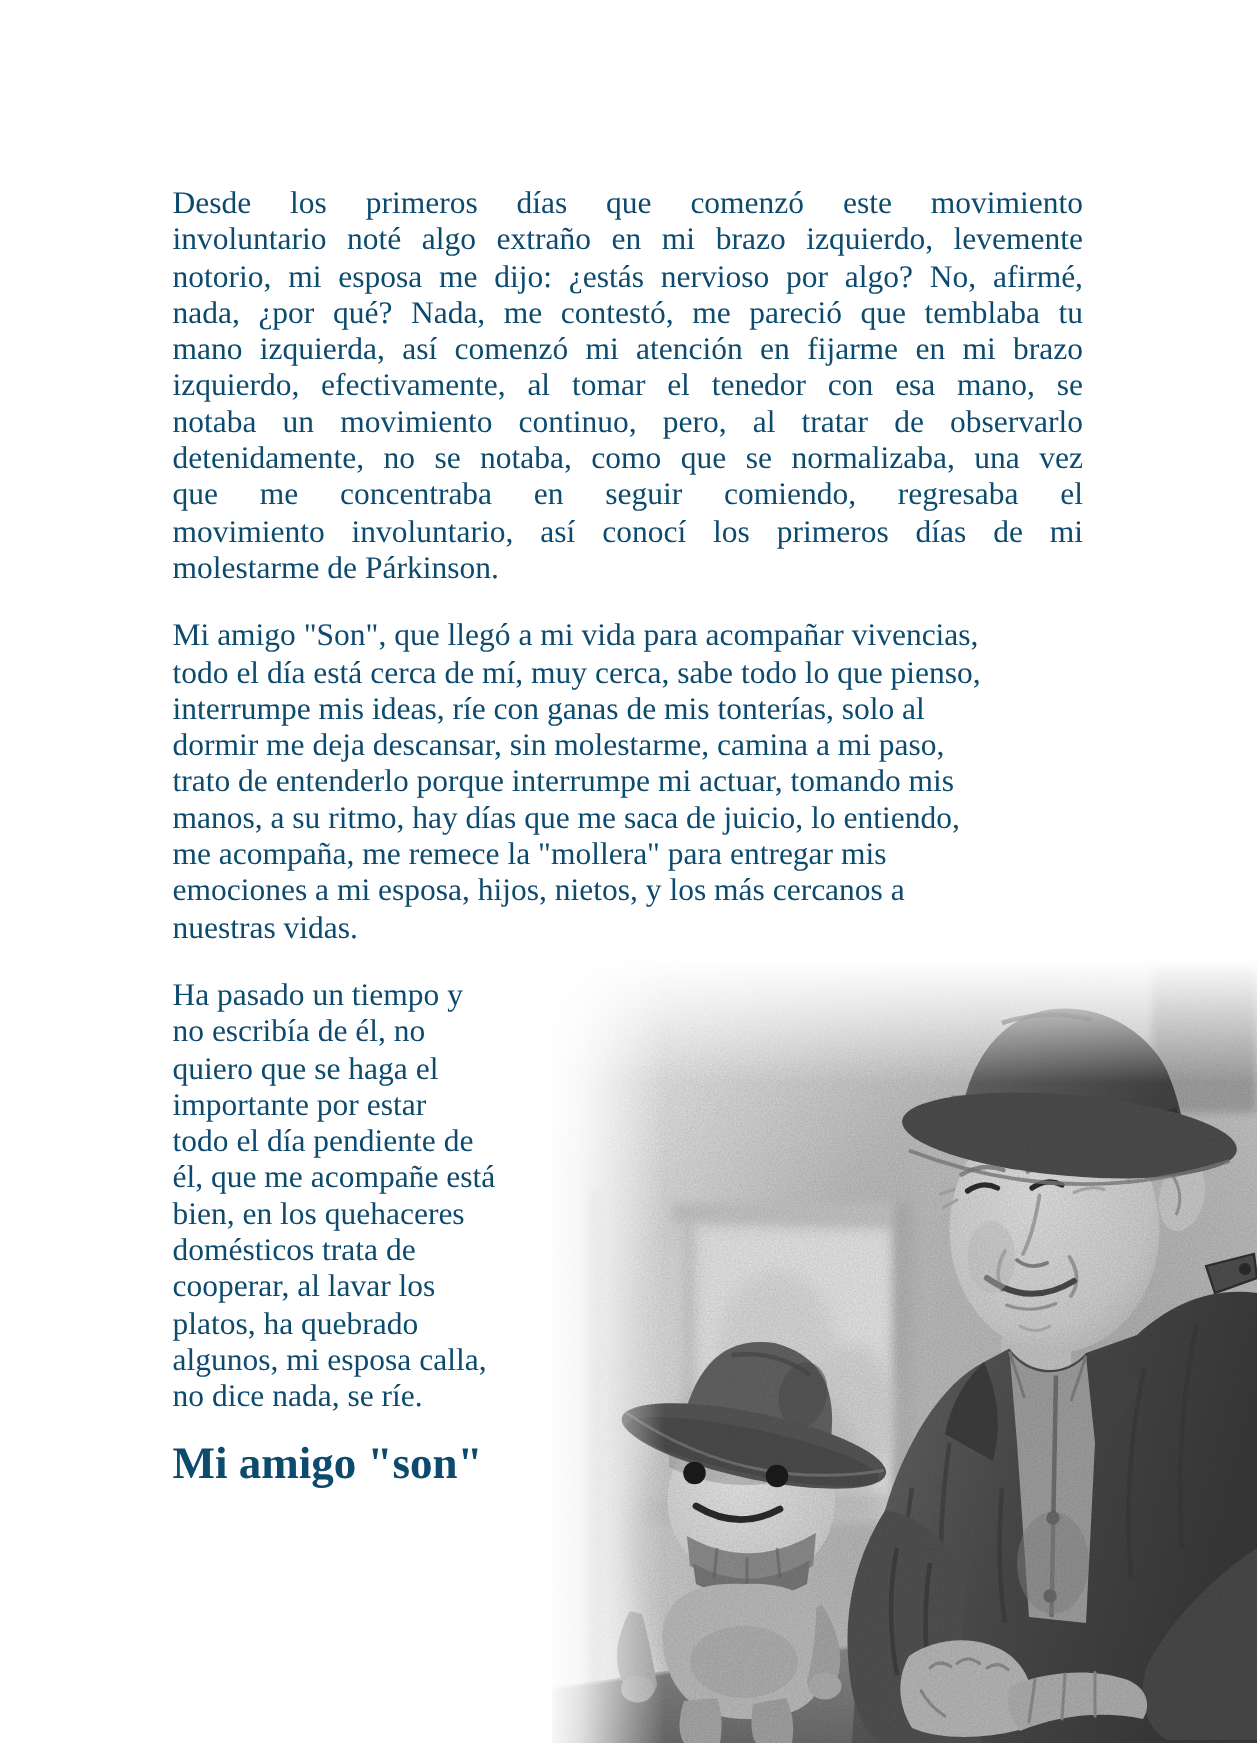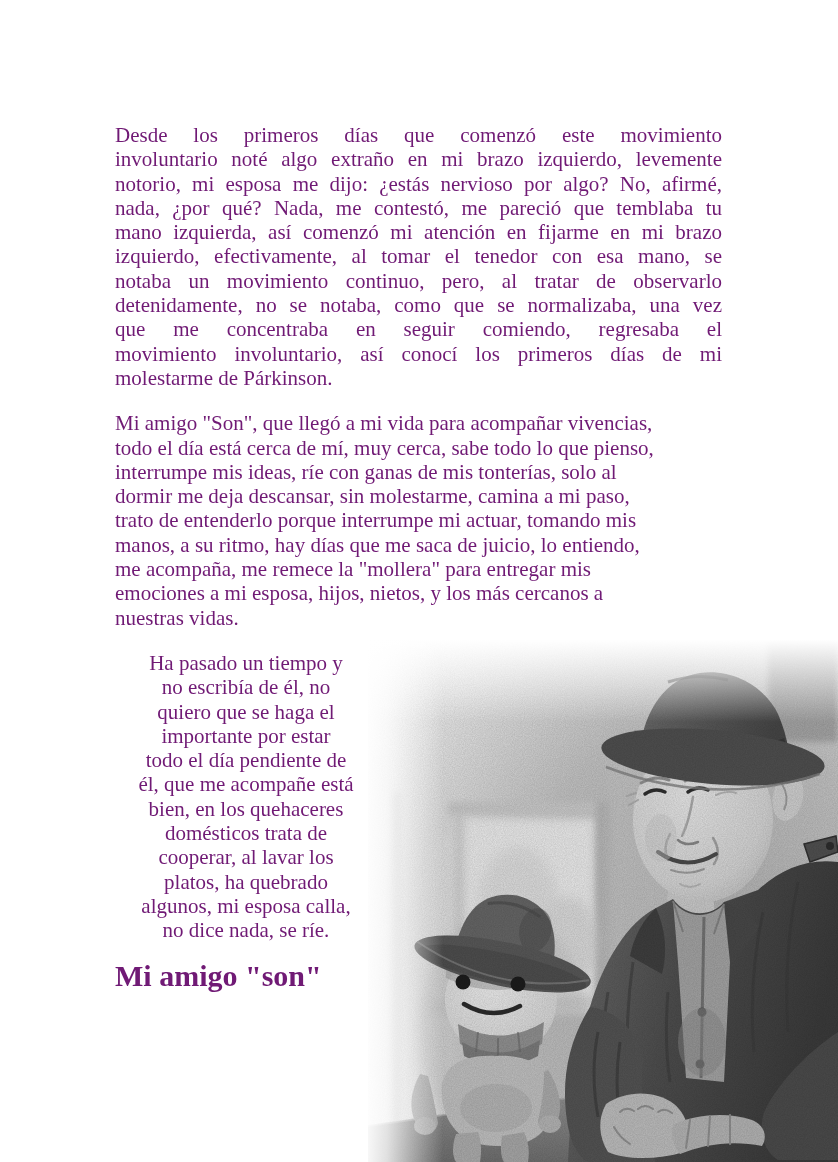--- a/index.html
+++ b/index.html
@@ -1,24 +1,24 @@
 <!DOCTYPE html>
 <html><head>
 <meta charset="utf-8">
 <style>
   html,body{margin:0;padding:0;background:#ffffff;}
   .page{
     position:relative;width:838px;height:1162px;background:#ffffff;
-    overflow:hidden;font-family:"Liberation Serif","DejaVu Serif",serif;color:#701a75;
+    overflow:hidden;font-family:"Liberation Serif","DejaVu Serif",serif;color:#0c4a6e;
   }
   .content{position:absolute;left:115px;top:123px;width:607px;}
   .para{font-size:21px;line-height:24.3px;white-space:pre-line;margin:0;}
   .justified{text-align:justify;text-align-last:justify;}
   .gap{margin-bottom:21px;}
-  .narrow{width:262px;text-align:center;}
+  .narrow{width:262px;}
   .heading{
     font-size:30px;line-height:34px;font-weight:bold;margin:16px 0 0 0;
     font-family:"Liberation Serif","DejaVu Serif",serif;white-space:pre;
   }
   .pageno{position:absolute;left:412px;top:1053px;font-size:19px;line-height:22px;}
   .illustration{position:absolute;left:368px;top:612px;width:470px;height:550px;}
   .illustration svg{display:block;width:470px;height:550px;}
 </style>
 </head>
 <body>

